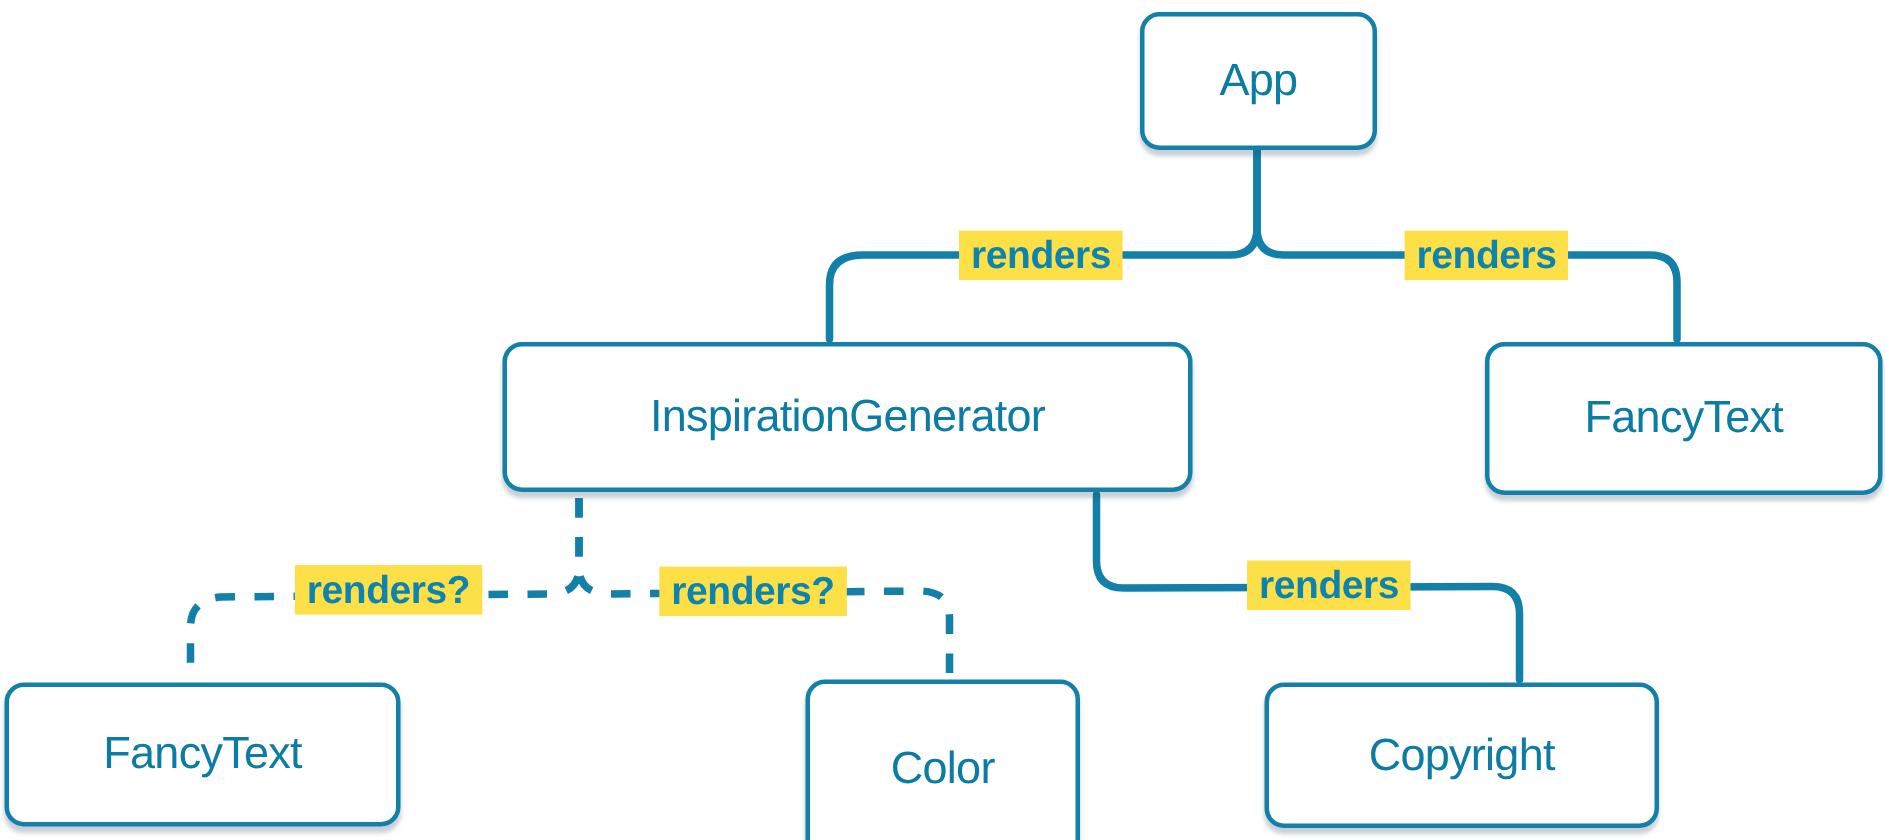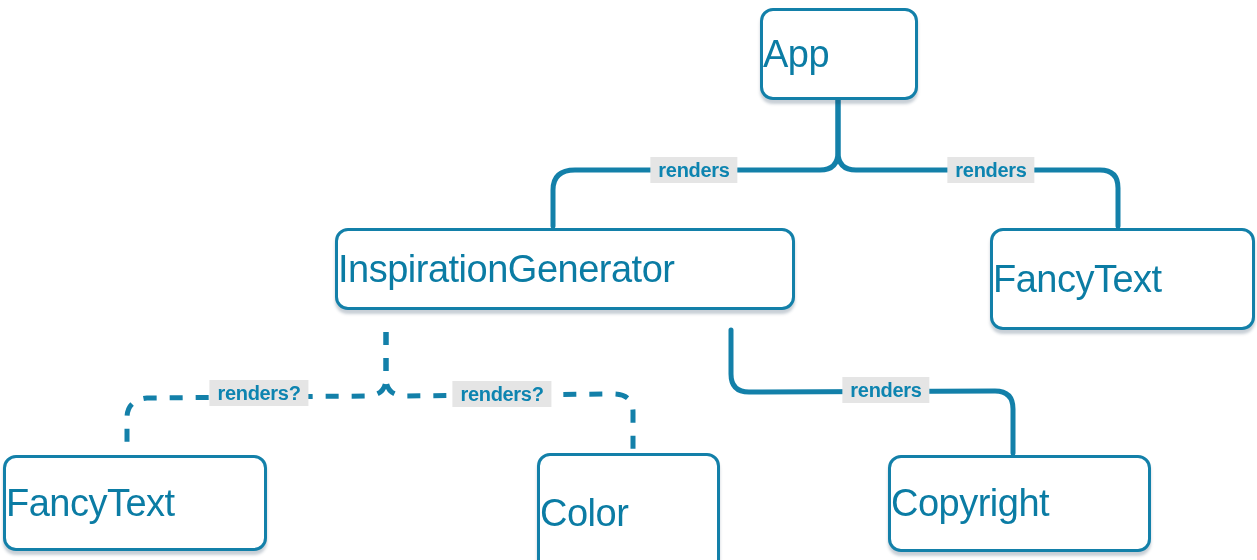--- a/index.html
+++ b/index.html
@@ -25,39 +25,39 @@
   .edge.solid {
     stroke-linecap: round;
   }
   .edge.dashed {
     stroke-dasharray: 13 13;
     stroke-linecap: butt;
   }
   .edge-label {
     position: absolute;
     transform: translate(-50%, -50%);
-    background: #e5e5e5;
+    background: #fde047;
     padding: 2px 8px;
-    font-size: 20px;
+    font-size: 26px;
     font-weight: 700;
     line-height: 1.1;
     white-space: nowrap;
     letter-spacing: -0.3px;
   }
   .node {
     position: absolute;
     box-sizing: border-box;
     background: #ffffff;
     border-style: solid;
     border-width: 3px;
     border-radius: 13px;
     display: flex;
     align-items: center;
-    justify-content: flex-start;
-    font-size: 38px;
+    justify-content: center;
+    font-size: 30px;
     font-weight: 500;
     letter-spacing: -0.5px;
     white-space: nowrap;
     box-shadow: 0 4px 3px rgba(35, 64, 90, 0.25);
   }
 </style>
 </head>
 <body>
 
 <div id="diagram" style="width: 1257px; height: 560px; background: rgb(255, 255, 255);">
@@ -72,29 +72,29 @@
       <div class="edge-label" style="left: 694px; top: 170px; color: rgb(13, 132, 176);">renders</div>
       <div class="edge-label" style="left: 991px; top: 170px; color: rgb(13, 132, 176);">renders</div>
       <div class="edge-label" style="left: 886px; top: 390px; color: rgb(13, 132, 176);">renders</div>
       <div class="edge-label" style="left: 259px; top: 393px; color: rgb(13, 132, 176);">renders?</div>
       <div class="edge-label" style="left: 502px; top: 394px; color: rgb(13, 132, 176);">renders?</div>
     </div>
   <div id="nodes-layer">
       <div class="node" style="left: 760px; top: 8px; width: 158px; height: 92px; border-color: rgb(19, 128, 169); background: rgb(255, 255, 255);">
         <span style="color: rgb(11, 124, 164);">App</span>
       </div>
-      <div class="node" style="left: 335px; top: 228px; width: 460px; height: 82px; border-color: rgb(19, 128, 169); background: rgb(255, 255, 255);">
+      <div class="node" style="left: 335px; top: 228px; width: 460px; height: 100px; border-color: rgb(19, 128, 169); background: rgb(255, 255, 255);">
         <span style="color: rgb(11, 124, 164);">InspirationGenerator</span>
       </div>
       <div class="node" style="left: 990px; top: 228px; width: 265px; height: 102px; border-color: rgb(19, 128, 169); background: rgb(255, 255, 255);">
         <span style="color: rgb(11, 124, 164);">FancyText</span>
       </div>
       <div class="node" style="left: 3px; top: 455px; width: 264px; height: 96px; border-color: rgb(19, 128, 169); background: rgb(255, 255, 255);">
         <span style="color: rgb(11, 124, 164);">FancyText</span>
       </div>
       <div class="node" style="left: 537px; top: 453px; width: 183px; height: 120px; border-color: rgb(19, 128, 169); background: rgb(255, 255, 255);">
         <span style="color: rgb(11, 124, 164);">Color</span>
       </div>
-      <div class="node" style="left: 888px; top: 455px; width: 263px; height: 97px; border-color: rgb(19, 128, 169); background: rgb(255, 255, 255);">
+      <div class="node" style="left: 843px; top: 455px; width: 263px; height: 97px; border-color: rgb(19, 128, 169); background: rgb(255, 255, 255);">
         <span style="color: rgb(11, 124, 164);">Copyright</span>
       </div>
     </div>
 </div>
 
 </body></html>

